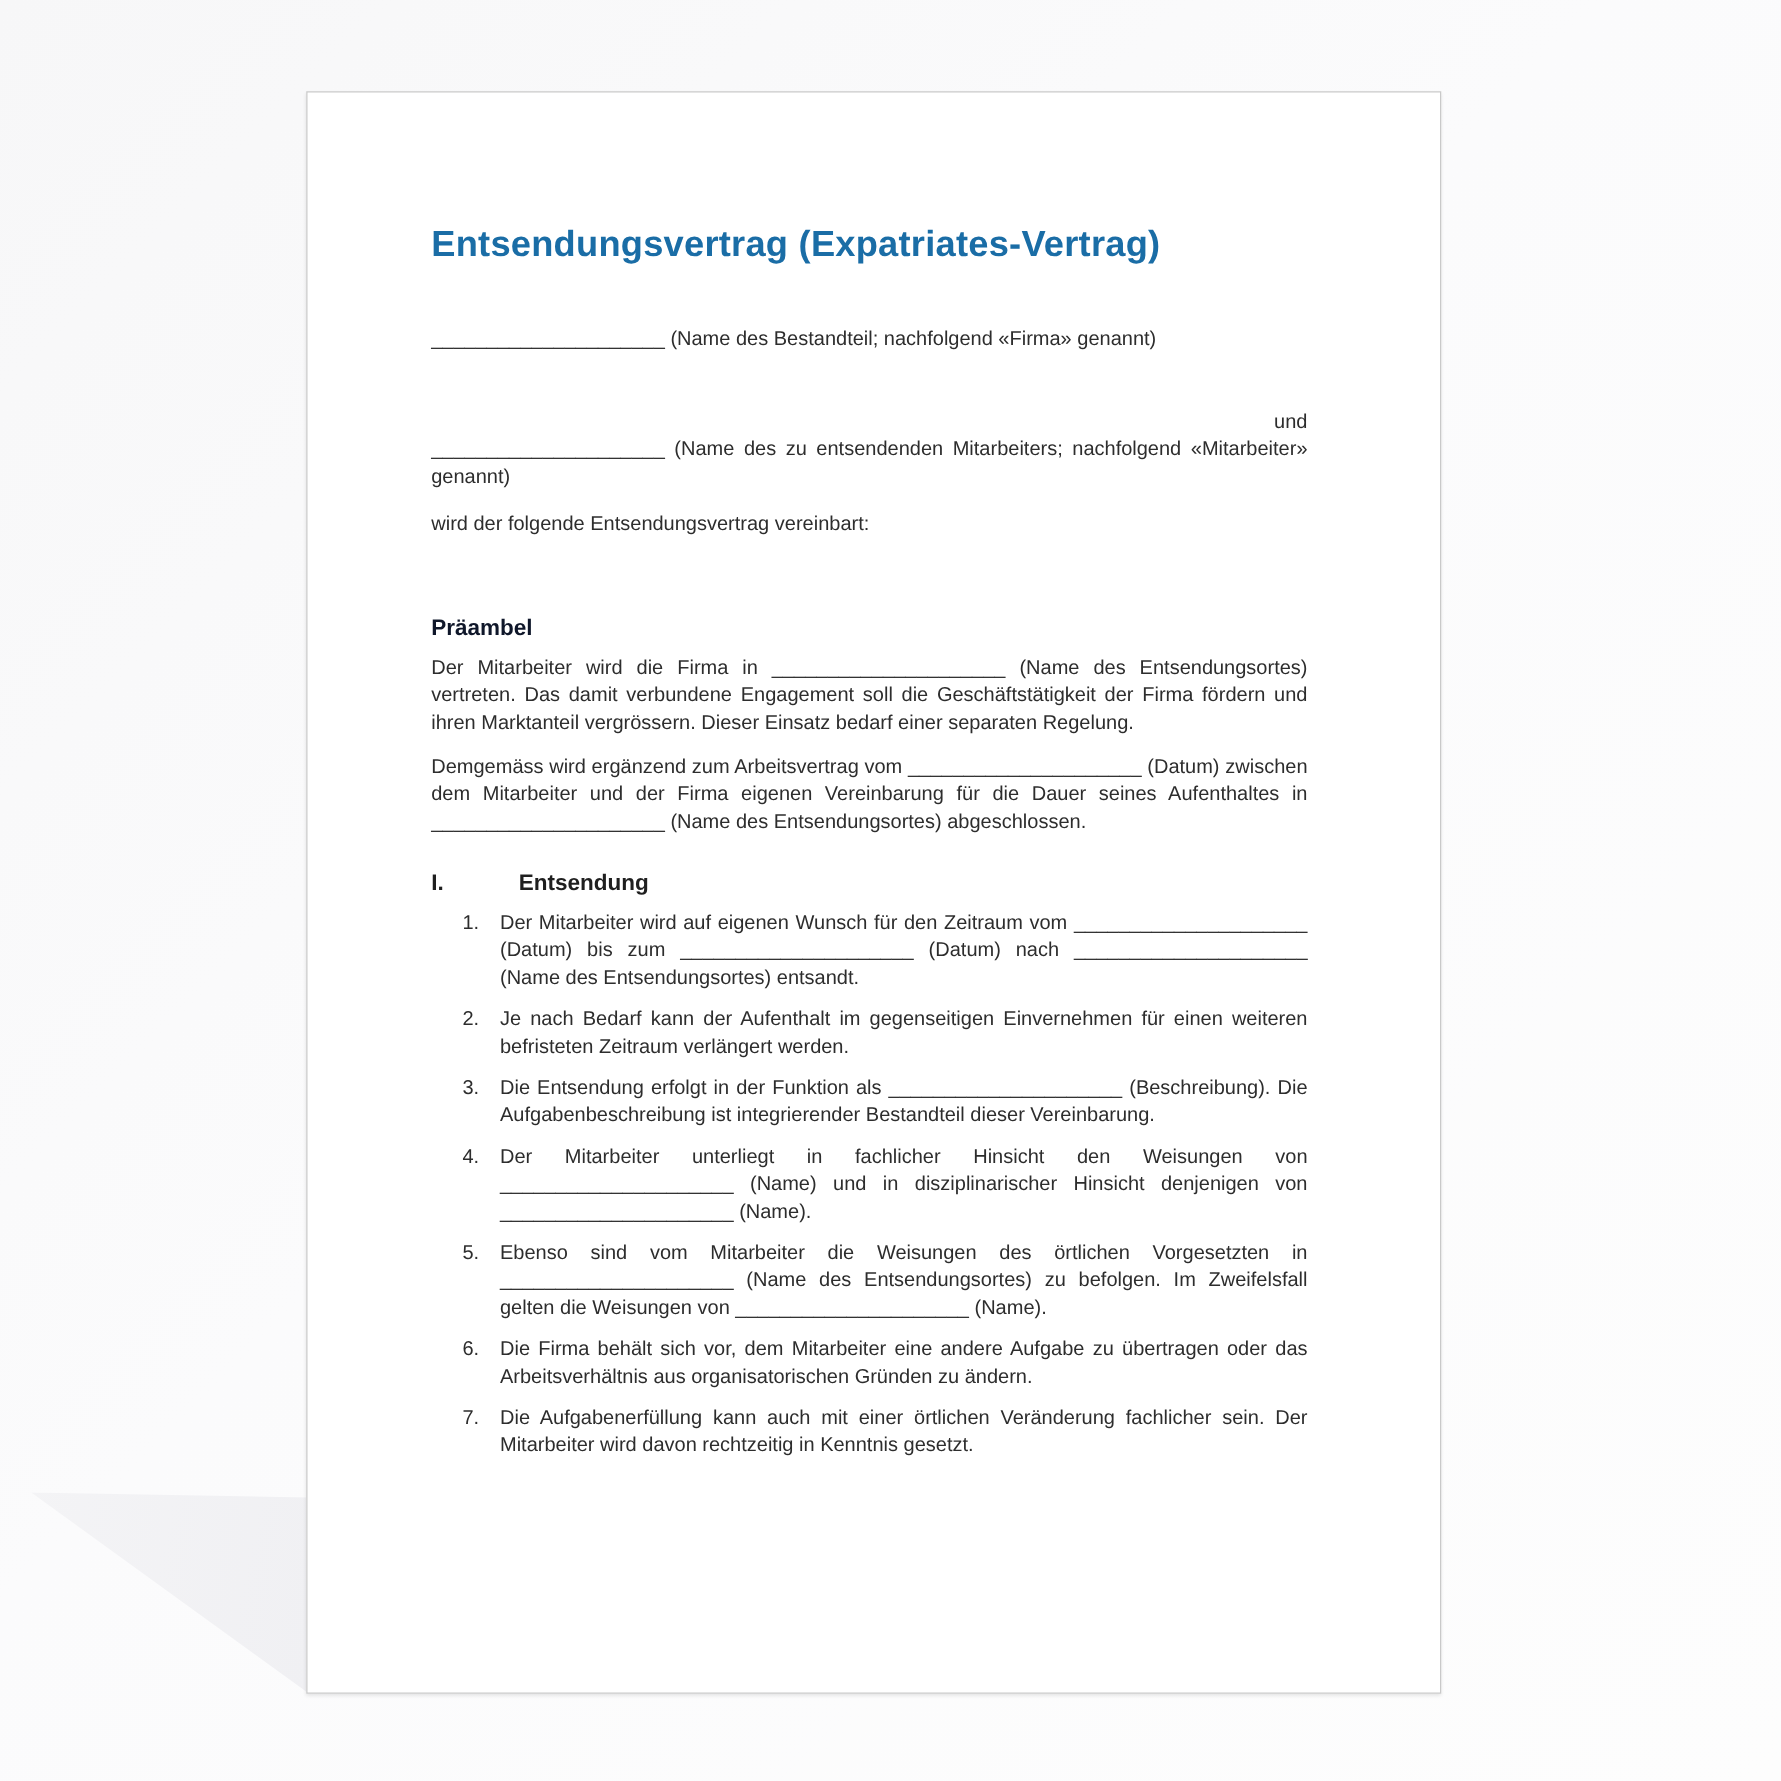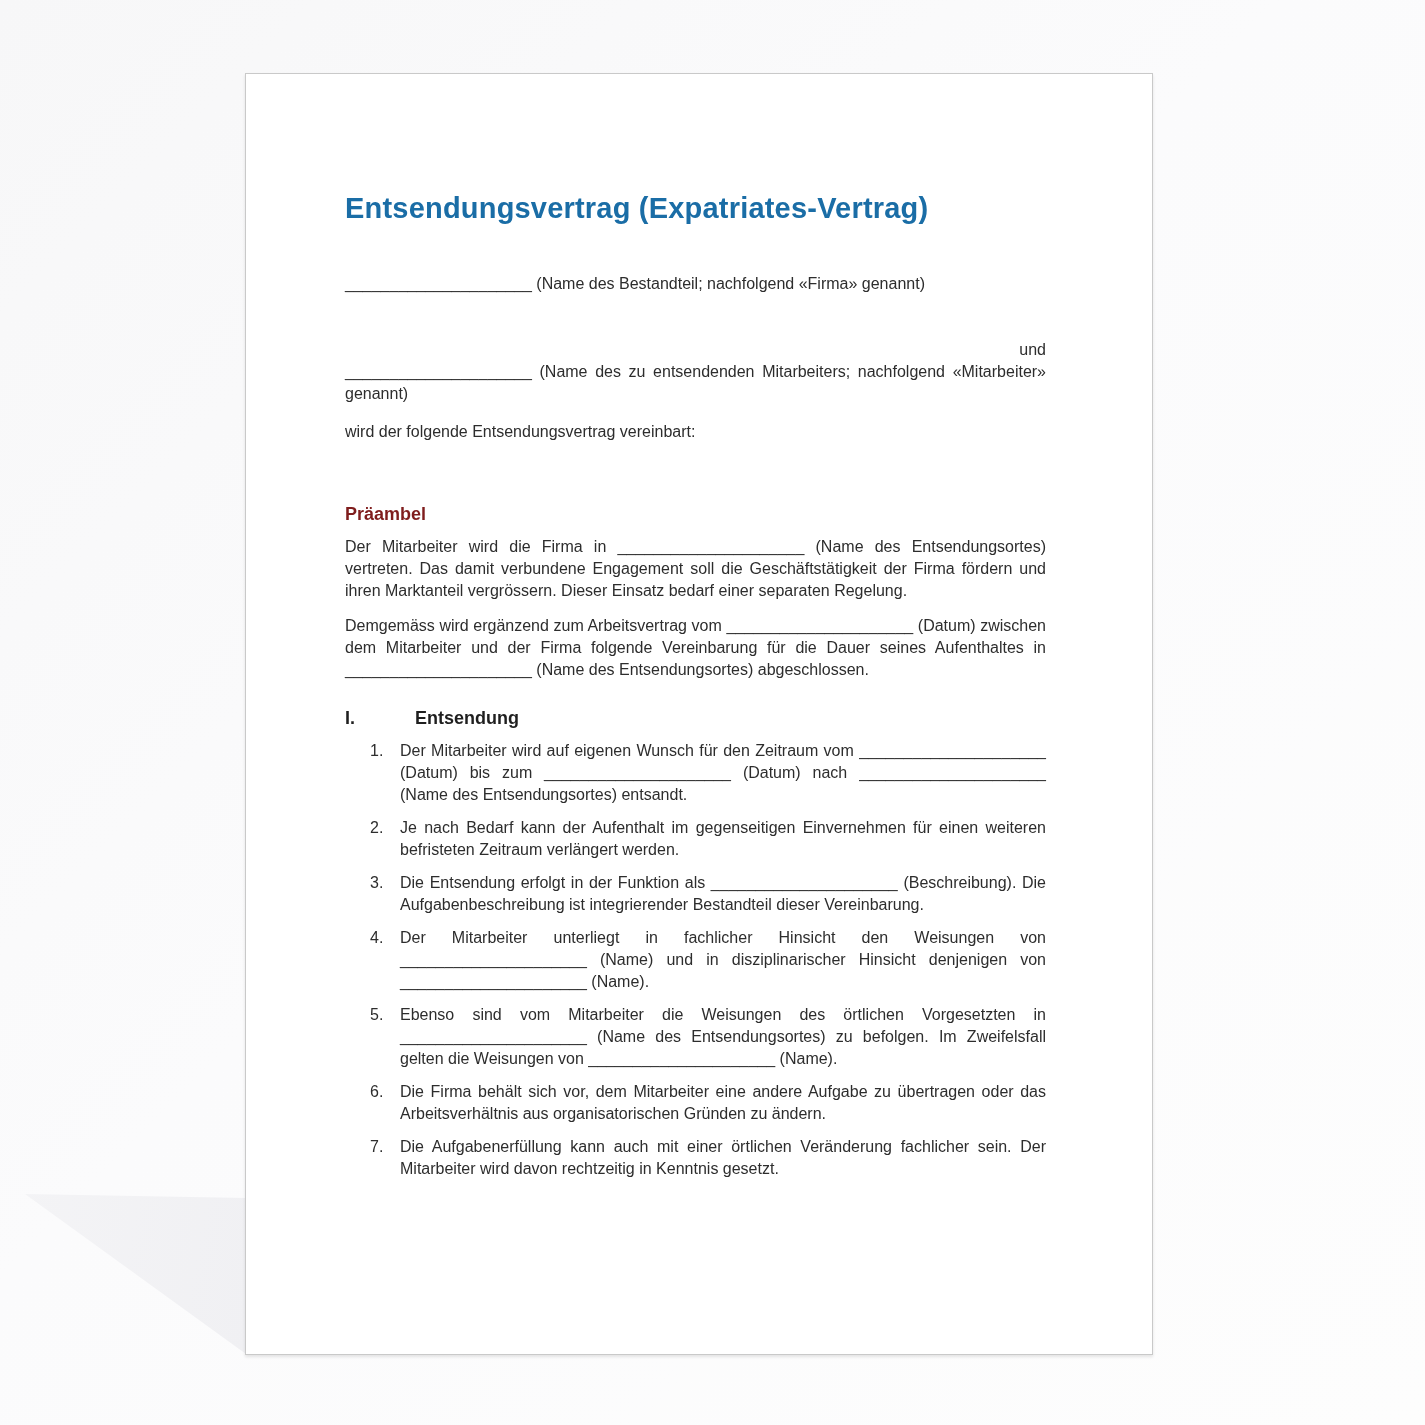--- a/index.html
+++ b/index.html
@@ -26,21 +26,21 @@
   .doc-page {
     position: absolute;
     left: 245px;
     top: 73px;
     width: 908px;
     height: 1282px;
     background: #ffffff;
     border: 1px solid #c9c9c9;
     box-sizing: border-box;
     box-shadow: 0 2px 3px rgba(0,0,0,0.10);
-    padding: 16px 106px 0 99px;
+    padding: 4px 106px 0 99px;
     color: #2d2d2d;
     font-size: 16px;
     line-height: 22px;
   }
   .doc-title {
     margin-top: 101px;
     font-size: 29px;
     line-height: 34px;
     font-weight: bold;
     color: #1a6da6;
@@ -49,21 +49,21 @@
   .intro-zwischen { margin-top: 50px; }
   .intro-company  { margin-top: 48px; }
   .intro-und      { margin-top: 44px; text-align: right; }
   .intro-employee { text-align: justify; }
   .intro-agree    { margin-top: 16px; }
   .h-preamble {
     margin-top: 60px;
     font-size: 18px;
     line-height: 22px;
     font-weight: bold;
-    color: #7f1d1d;
+    color: #0f172a;
   }
   .para {
     margin-top: 11px;
     text-align: justify;
   }
   .para + .para { margin-top: 13px; }
   .sec-head {
     margin-top: 26px;
     display: flex;
     font-size: 18px;
@@ -103,21 +103,21 @@
   <div class="intro-und">und</div>
 
   <div class="intro-employee">_____________________ (Name des zu entsendenden Mitarbeiters; nachfolgend «Mitarbeiter» genannt)</div>
 
   <div class="intro-agree">wird der folgende Entsendungsvertrag vereinbart:</div>
 
   <div class="h-preamble">Präambel</div>
 
   <div class="para">Der Mitarbeiter wird die Firma in _____________________ (Name des Entsendungsortes) vertreten. Das damit verbundene Engagement soll die Geschäftstätigkeit der Firma fördern und ihren Marktanteil vergrössern. Dieser Einsatz bedarf einer separaten Regelung.</div>
 
-  <div class="para">Demgemäss wird ergänzend zum Arbeitsvertrag vom _____________________ (Datum) zwischen dem Mitarbeiter und der Firma folgende Vereinbarung für die Dauer seines Aufenthaltes in _____________________ (Name des Entsendungsortes) abgeschlossen.</div>
+  <div class="para">Demgemäss wird ergänzend zum Arbeitsvertrag vom _____________________ (Datum) zwischen dem Mitarbeiter und der Firma eigenen Vereinbarung für die Dauer seines Aufenthaltes in _____________________ (Name des Entsendungsortes) abgeschlossen.</div>
 
   <div class="sec-head">
     <span class="sec-num">I.</span>
     <span class="sec-title">Entsendung</span>
   </div>
 
   <div class="num-list">
 
     <div class="list-item">
       <span class="item-num">1.</span>

